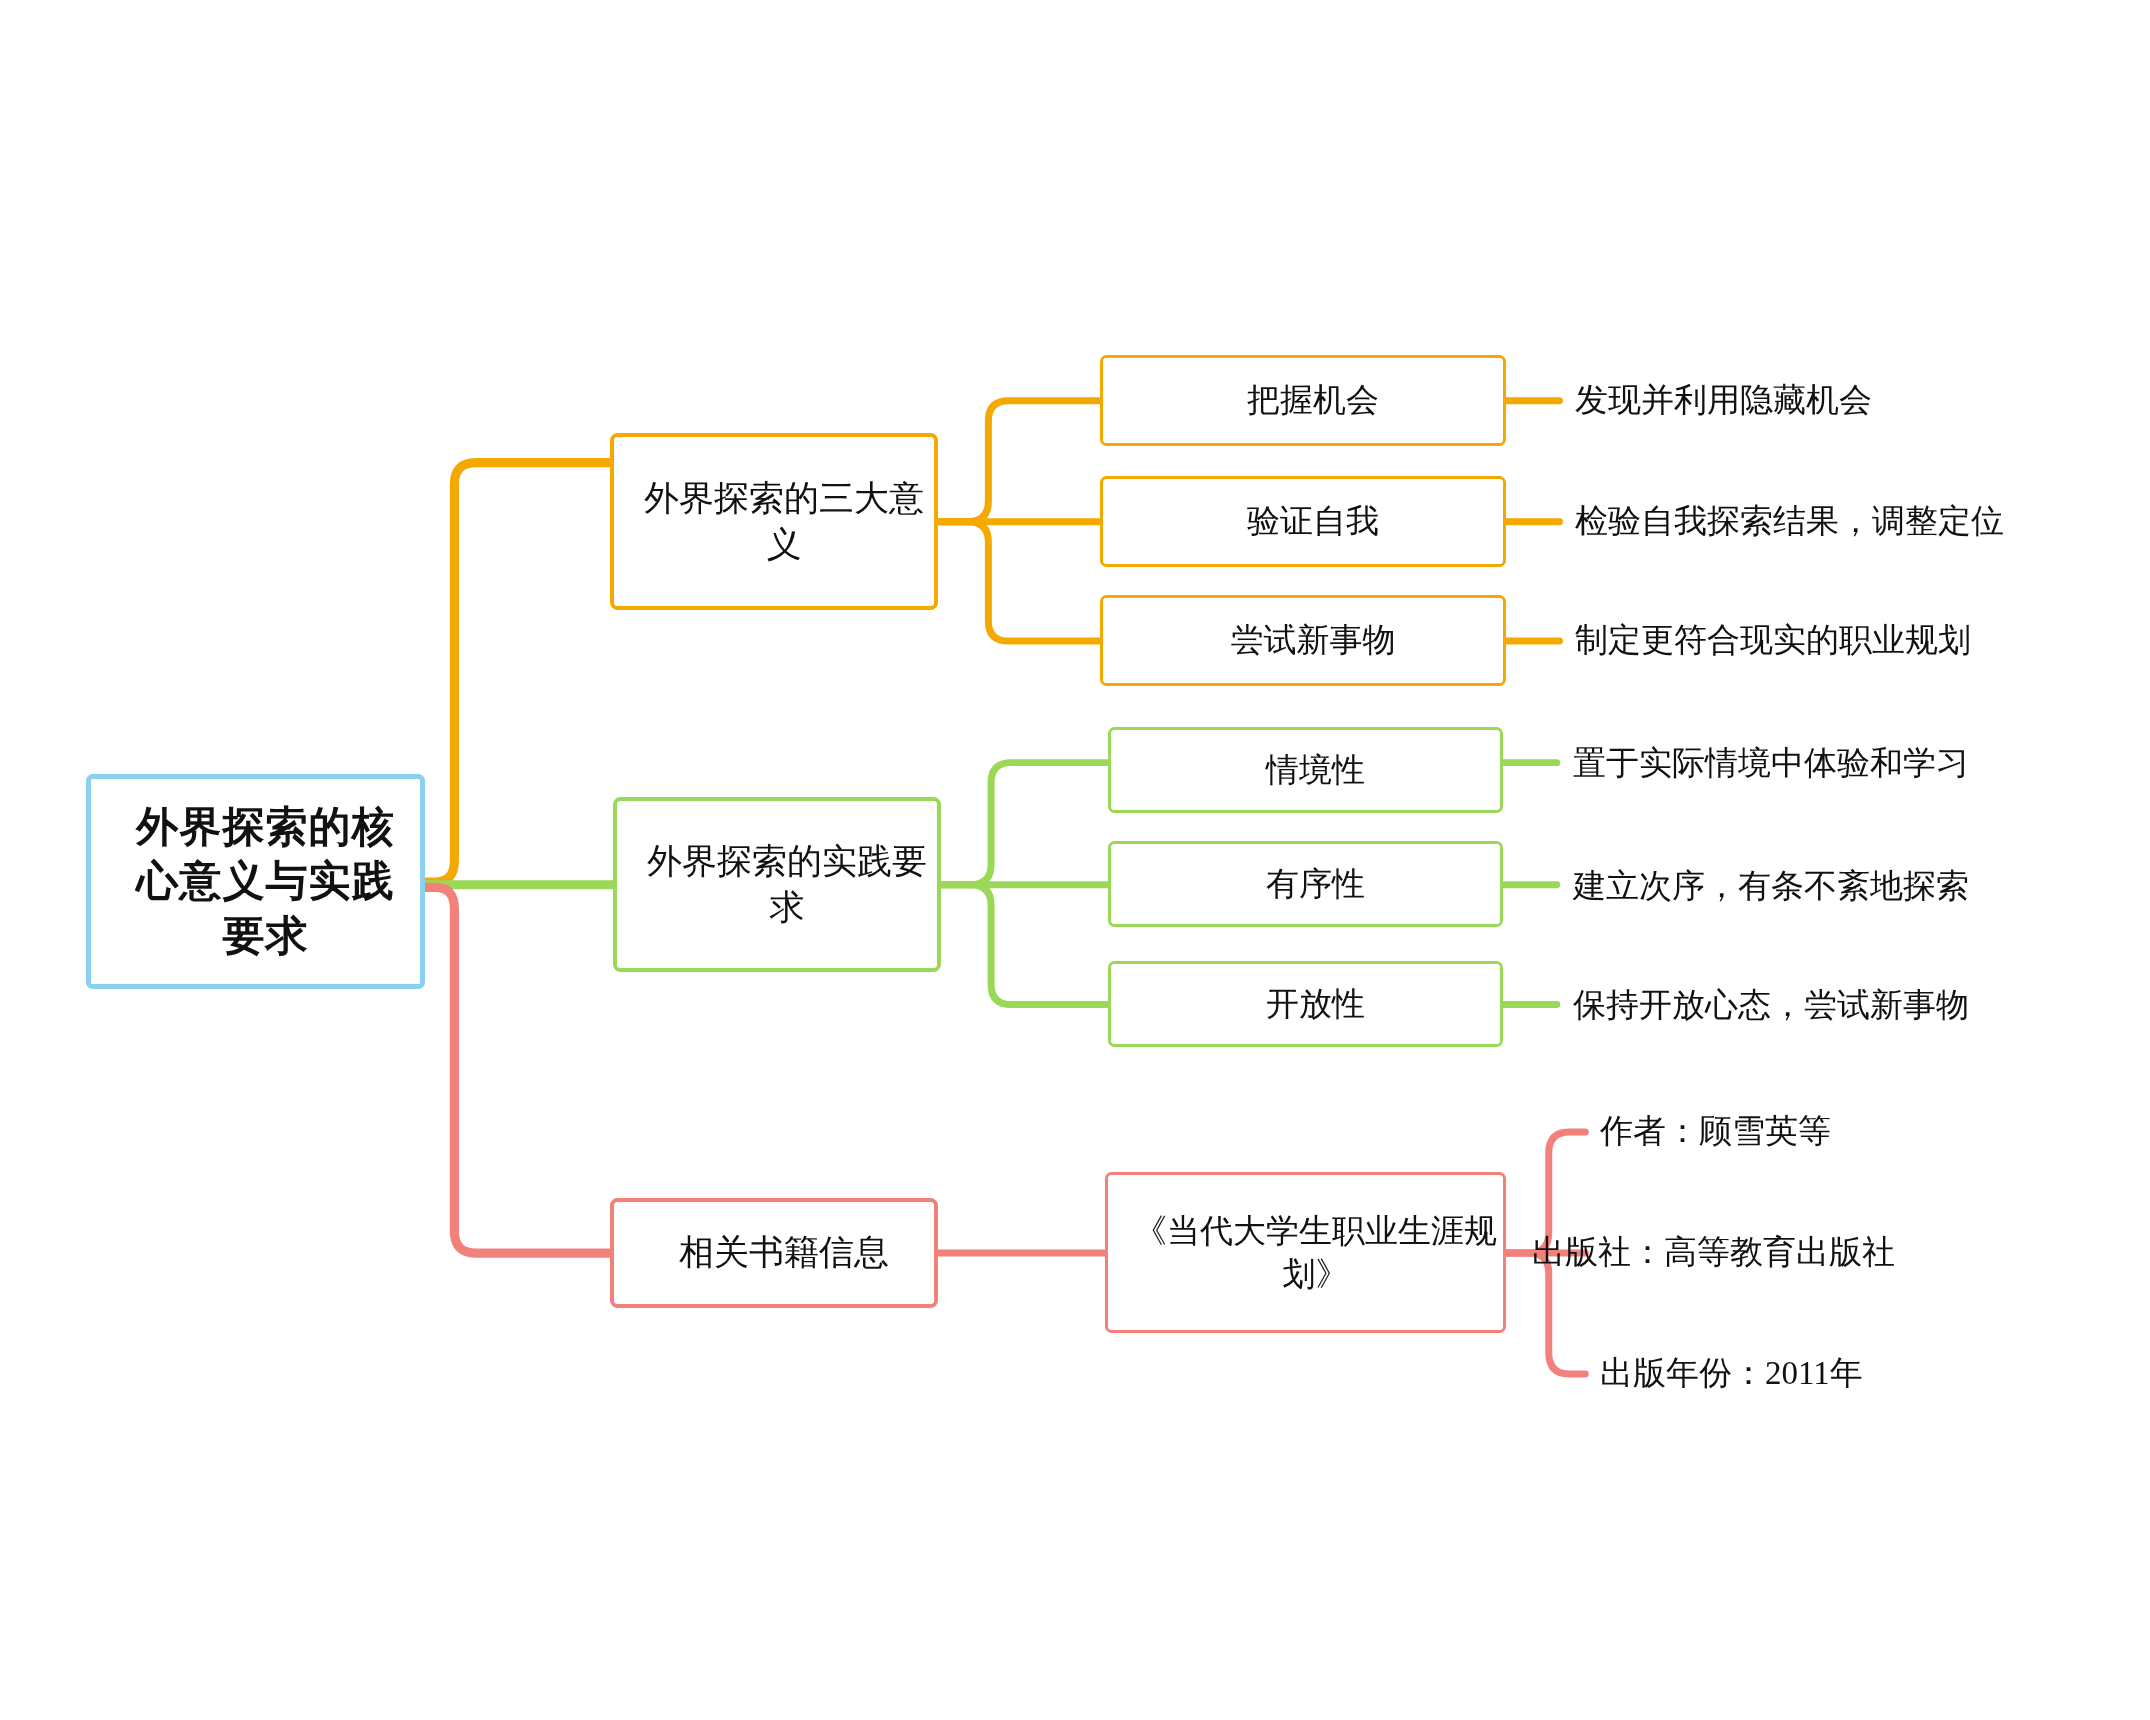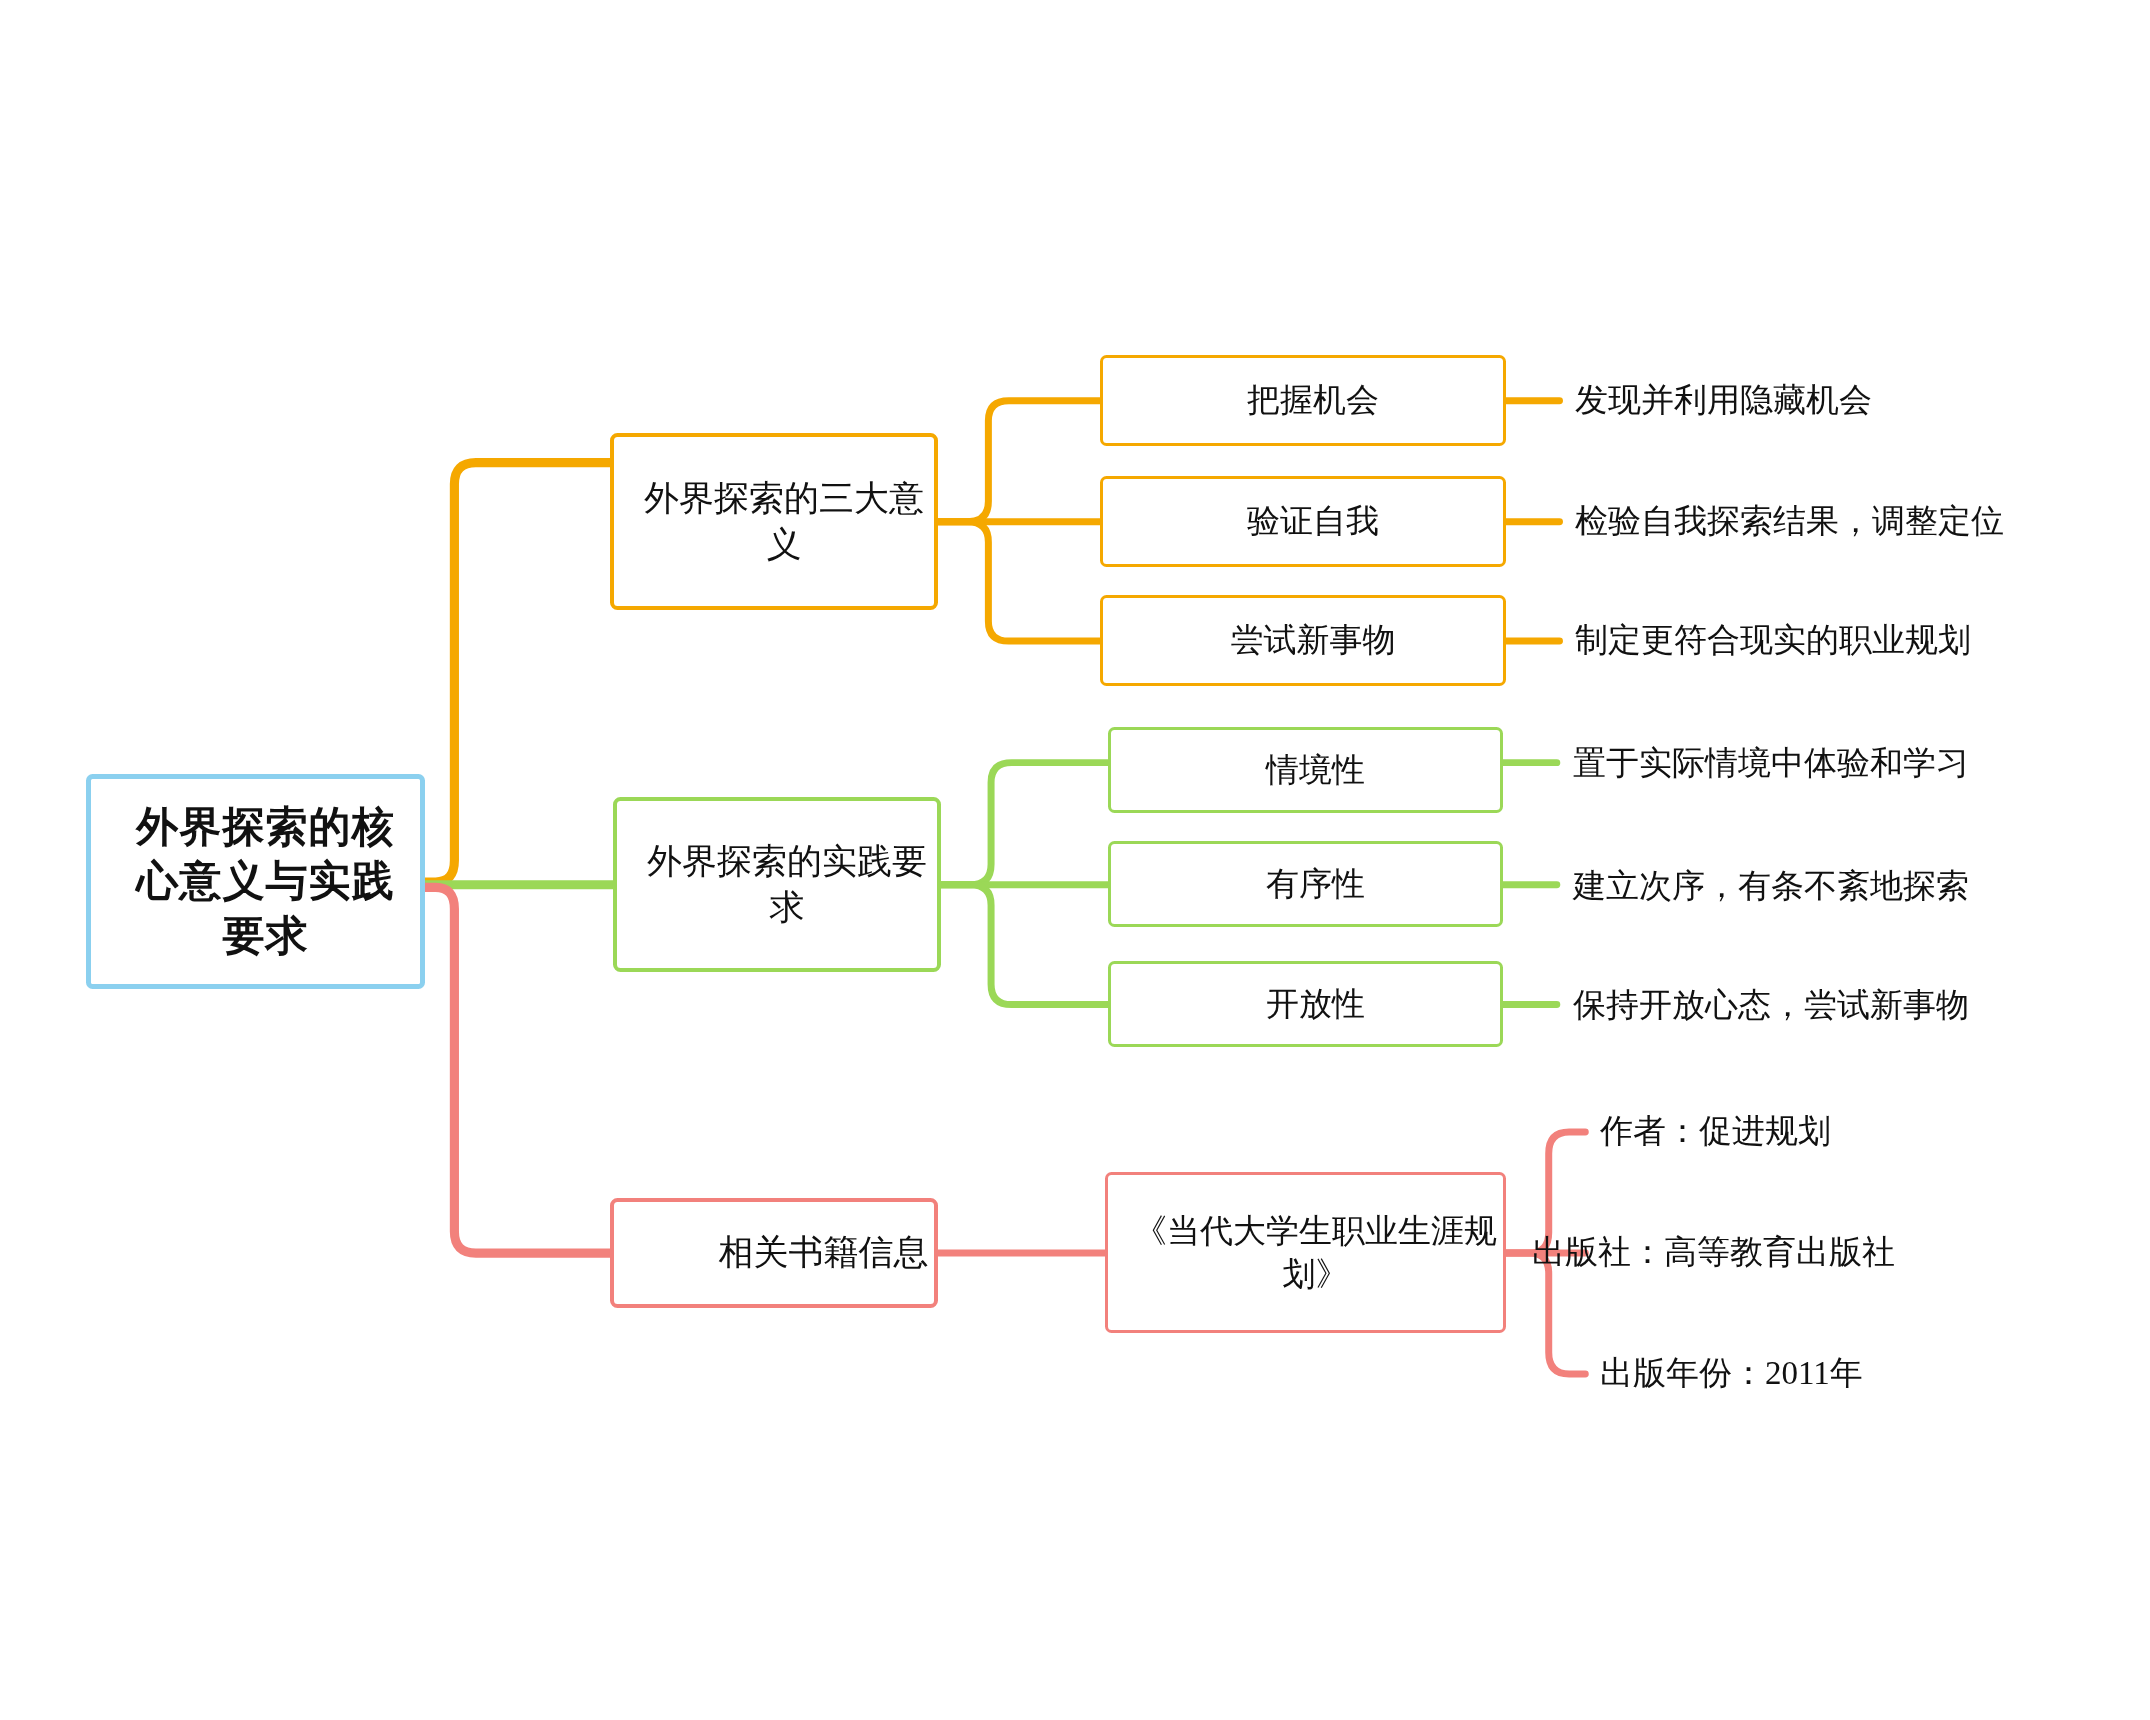--- a/index.html
+++ b/index.html
@@ -129,30 +129,30 @@
     <span>建立次序，有条不紊地探索</span>
   </div>
 
   <div class="node leaf green" style="left:1108px;top:961px;width:395px;height:86px;">
     <span class="lbl">开放性</span>
   </div>
   <div class="desc" style="left:1573px;top:976px;width:548px;height:59px;">
     <span>保持开放心态，尝试新事物</span>
   </div>
 
-  <div class="node branch pink" style="left:610px;top:1198px;width:328px;height:110px;justify-content:flex-end;">
+  <div class="node branch pink" style="left:610px;top:1198px;width:328px;height:110px;">
     <span class="lbl">相关书籍信息</span>
   </div>
 
   <div class="node leaf pink" style="left:1105px;top:1172px;width:401px;height:161px;font-size:33px;">
     <span class="lbl">《当代大学生职业生涯规划》</span>
   </div>
 
   <div class="desc" style="left:1600px;top:1102px;width:538px;height:59px;">
-    <span>作者：促进规划</span>
+    <span>作者：顾雪英等</span>
   </div>
   <div class="desc" style="left:1532px;top:1223px;width:543px;height:59px;">
     <span>出版社：高等教育出版社</span>
   </div>
   <div class="desc" style="left:1600px;top:1344px;width:538px;height:59px;">
     <span>出版年份：2011年</span>
   </div>
 
 </div>
 

